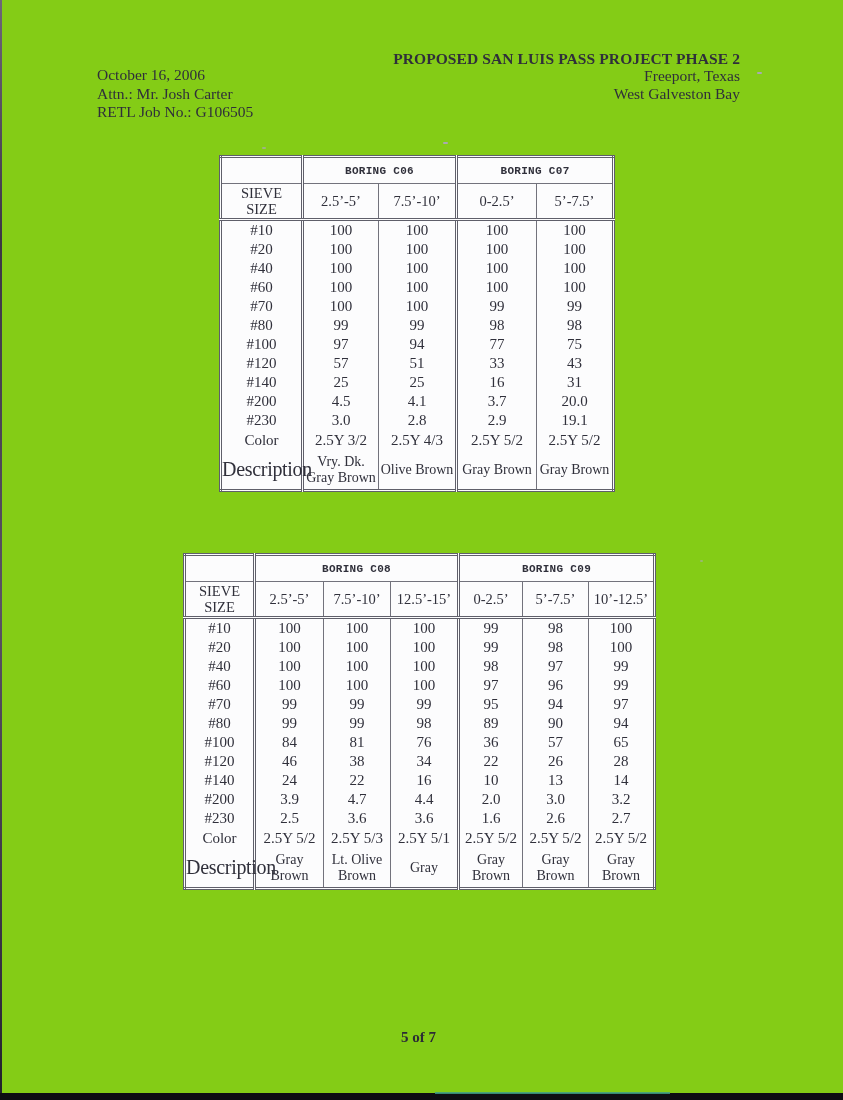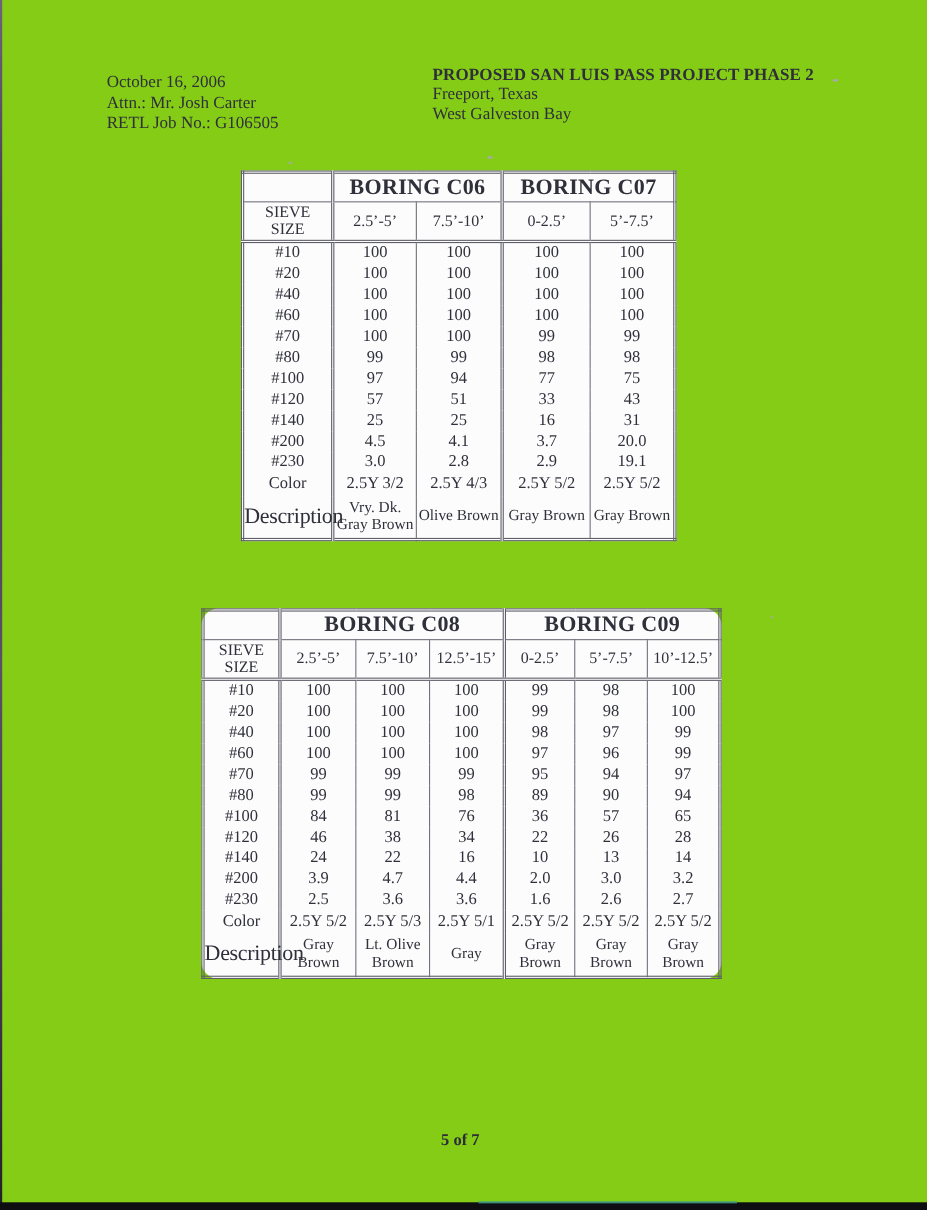--- a/index.html
+++ b/index.html
@@ -5,45 +5,45 @@
   html,body { margin:0; padding:0; background:#e8e8ea; }
   .page {
     position:relative; width:843px; height:1100px; margin:0;
     background:#84cc16; overflow:hidden;
     font-family:"Liberation Serif","DejaVu Serif",serif;
     color:#2f2f3a;
   }
 
   
   .hdr-left  { position:absolute; left:97px;  top:66px; font-size:15.5px; line-height:18.6px; }
-  .hdr-right { position:absolute; right:103px; top:60px; text-align:left; font-size:15.5px; line-height:17.4px;margin-left:39px; }
+  .hdr-right { position:absolute; right:103px; top:50px; text-align:right; font-size:15.5px; line-height:17.4px;margin-left:39px; }
   .hdr-right .title { font-weight:bold; letter-spacing:0.1px; }
 
   
   table.sieve-table {
     position:absolute; border-collapse:collapse; table-layout:fixed;
     border:3px double #5f5f6a; background:#fcfcfd;
   }
   #t1 { left:219px; top:155px; width:393px; }
-  #t2 { left:183px; top:553px; width:470px;border-radius:16px; }
+  #t2 { left:183px; top:553px; width:470px; }
 
   #t1 col.c0{width:82px} #t1 col.c1{width:76px} #t1 col.c2{width:78px}
   #t1 col.c3{width:80px} #t1 col.c4{width:77px}
   #t2 col.c0{width:70px} #t2 col.c1{width:69px} #t2 col.c2{width:67px}
   #t2 col.c3{width:68px} #t2 col.c4{width:64px} #t2 col.c5{width:66px}
   #t2 col.c6{width:66px}
 
   .sieve-table th, .sieve-table td {
     border:1px solid #72727c; text-align:center; vertical-align:middle;
     padding:0; font-size:15px; color:#30303b;
   }
   .sieve-table .group-start { border-left:3px double #5f5f6a; }
 
   .sieve-table thead tr:first-child th { height:25px; border-bottom:1px solid #72727c; }
-  .sieve-table th.boring { font-weight:bold; font-size:20px; letter-spacing:0.3px; }
+  .sieve-table th.boring { font-weight:bold; font-size:11px; letter-spacing:0.3px;font-family:Liberation Mono, monospace; }
   .sieve-table thead tr:nth-child(2) th { height:34px; border-bottom:3px double #5f5f6a; font-weight:normal; font-size:14.5px; }
   .sieve-table th.sieve { line-height:16px; padding:0 10px; }
 
   .sieve-table tbody th, .sieve-table tbody td {
     border-top:none; border-bottom:none; font-weight:normal;
     height:19px; line-height:19px;
   }
   .sieve-table tbody tr:nth-last-child(2) th,
   .sieve-table tbody tr:nth-last-child(2) td { height:21px; line-height:21px; }
   .sieve-table tbody tr:last-child td {

